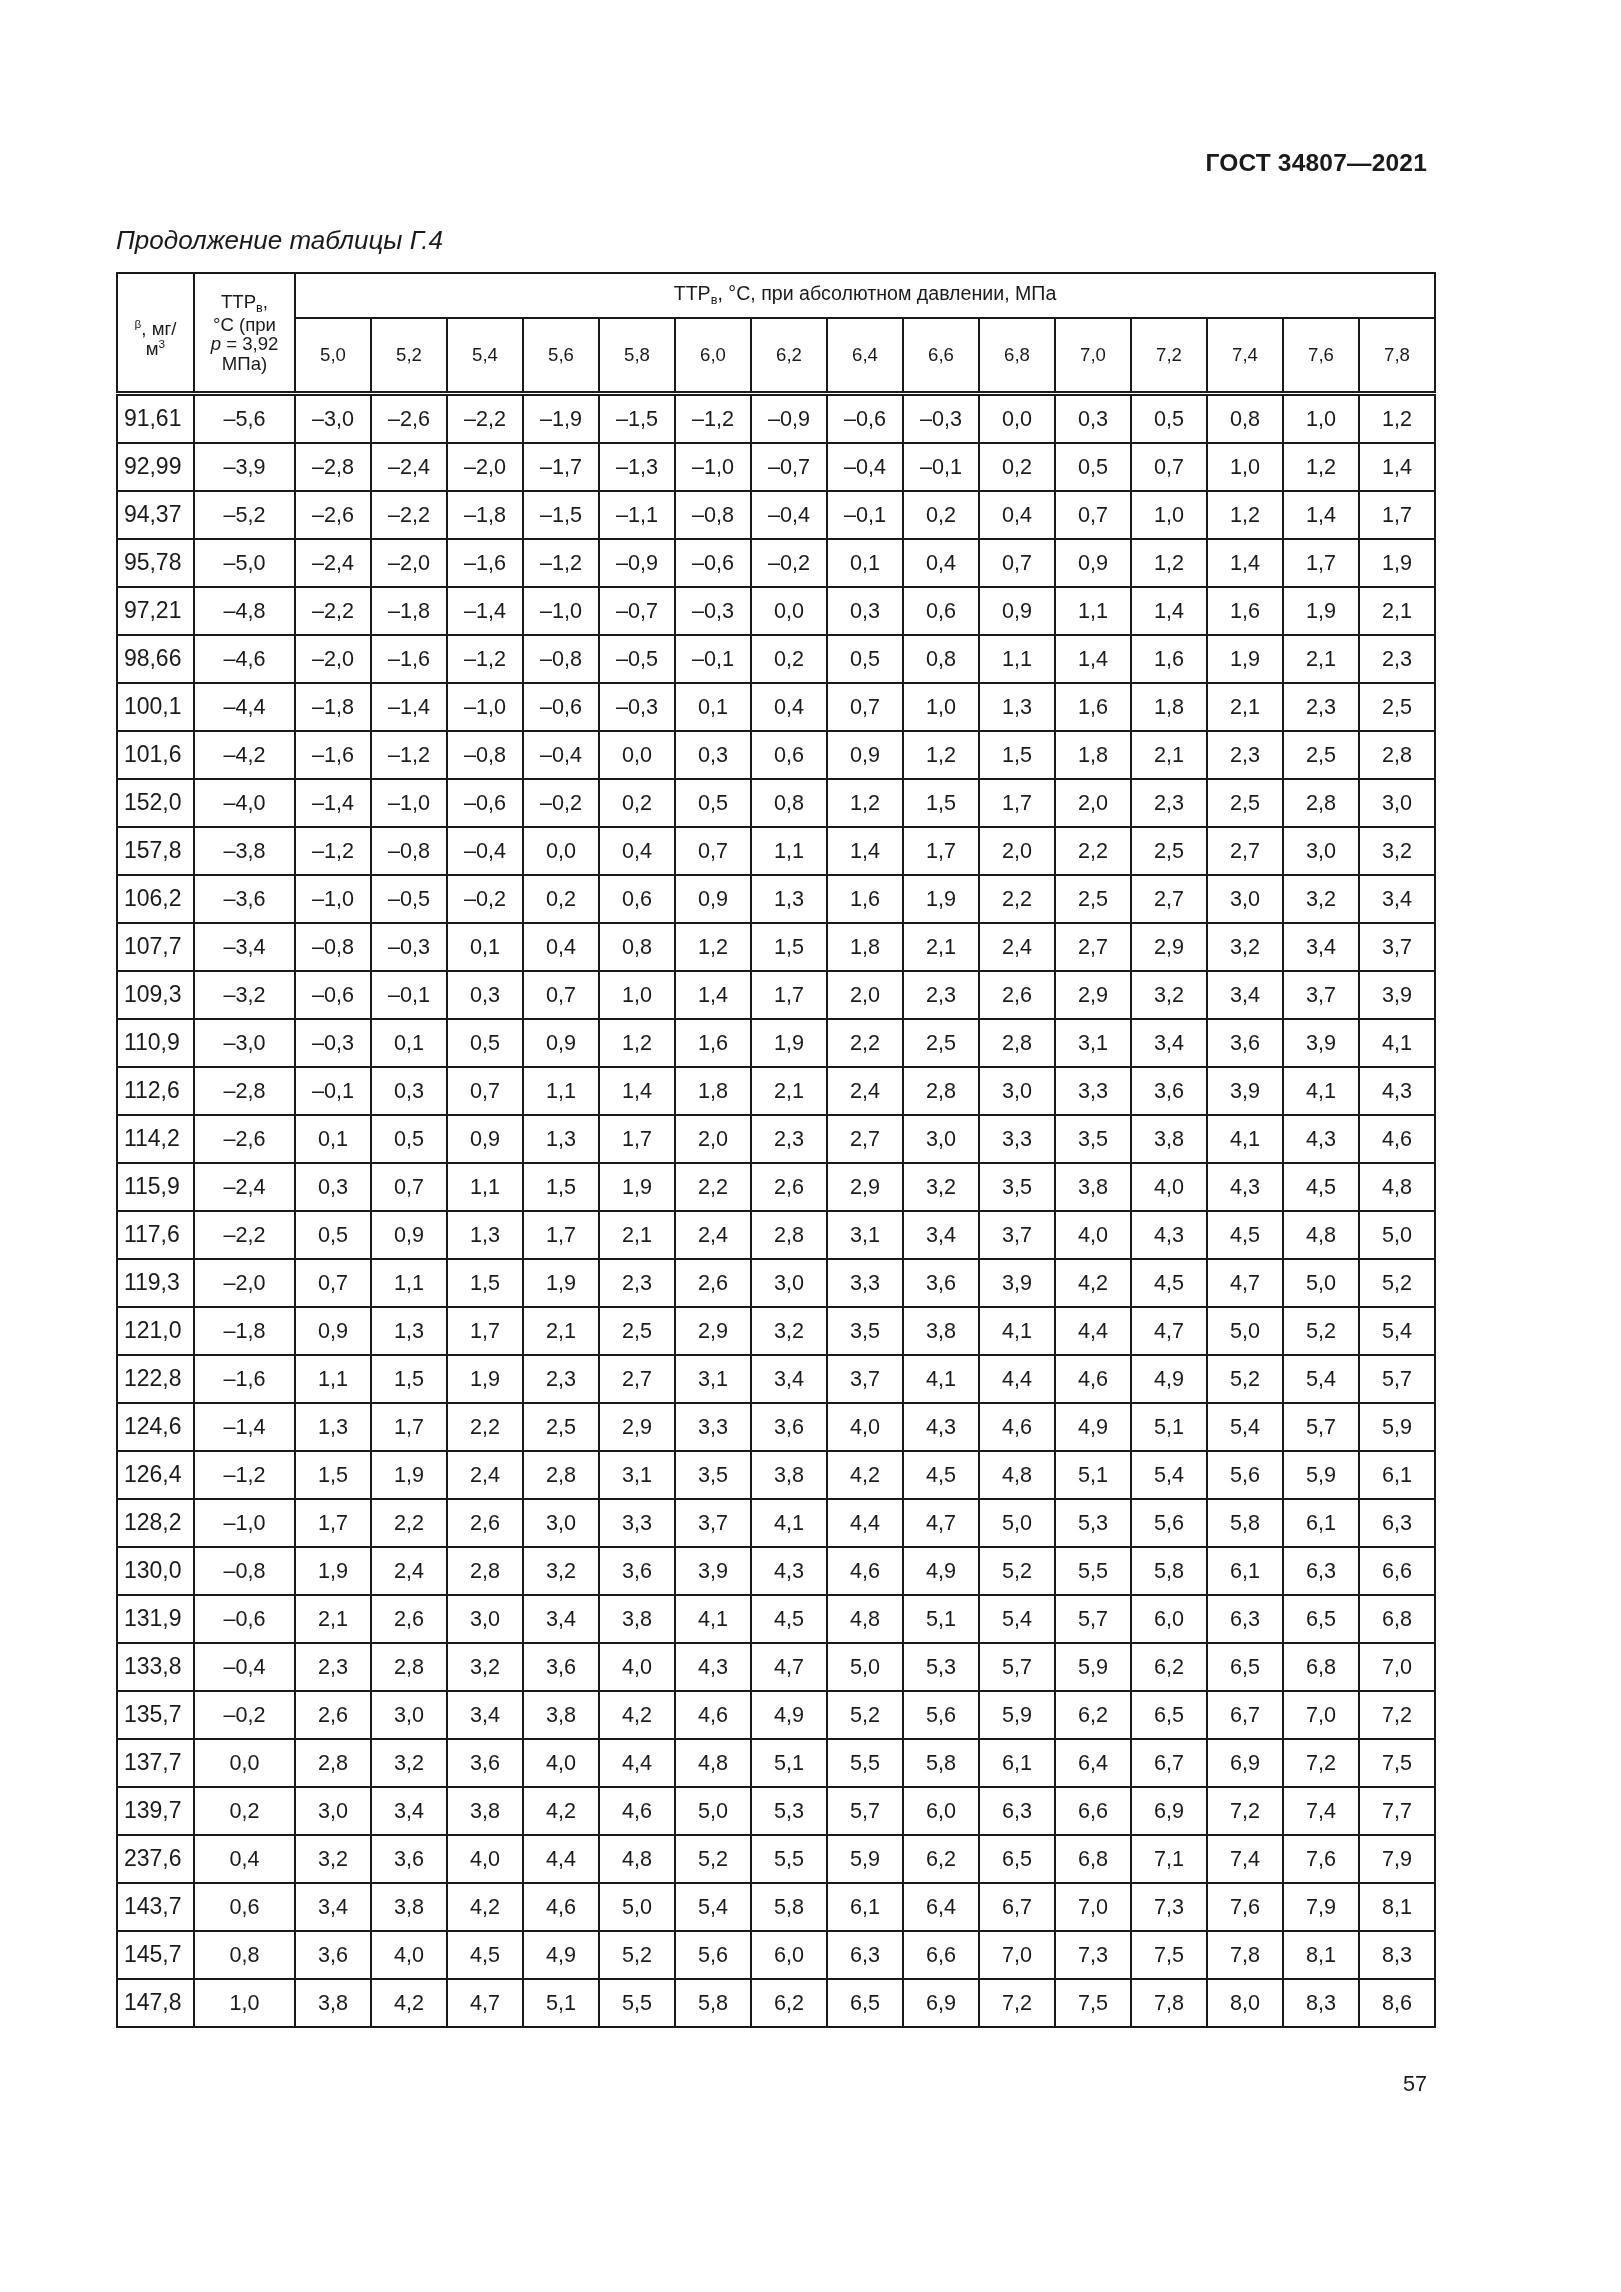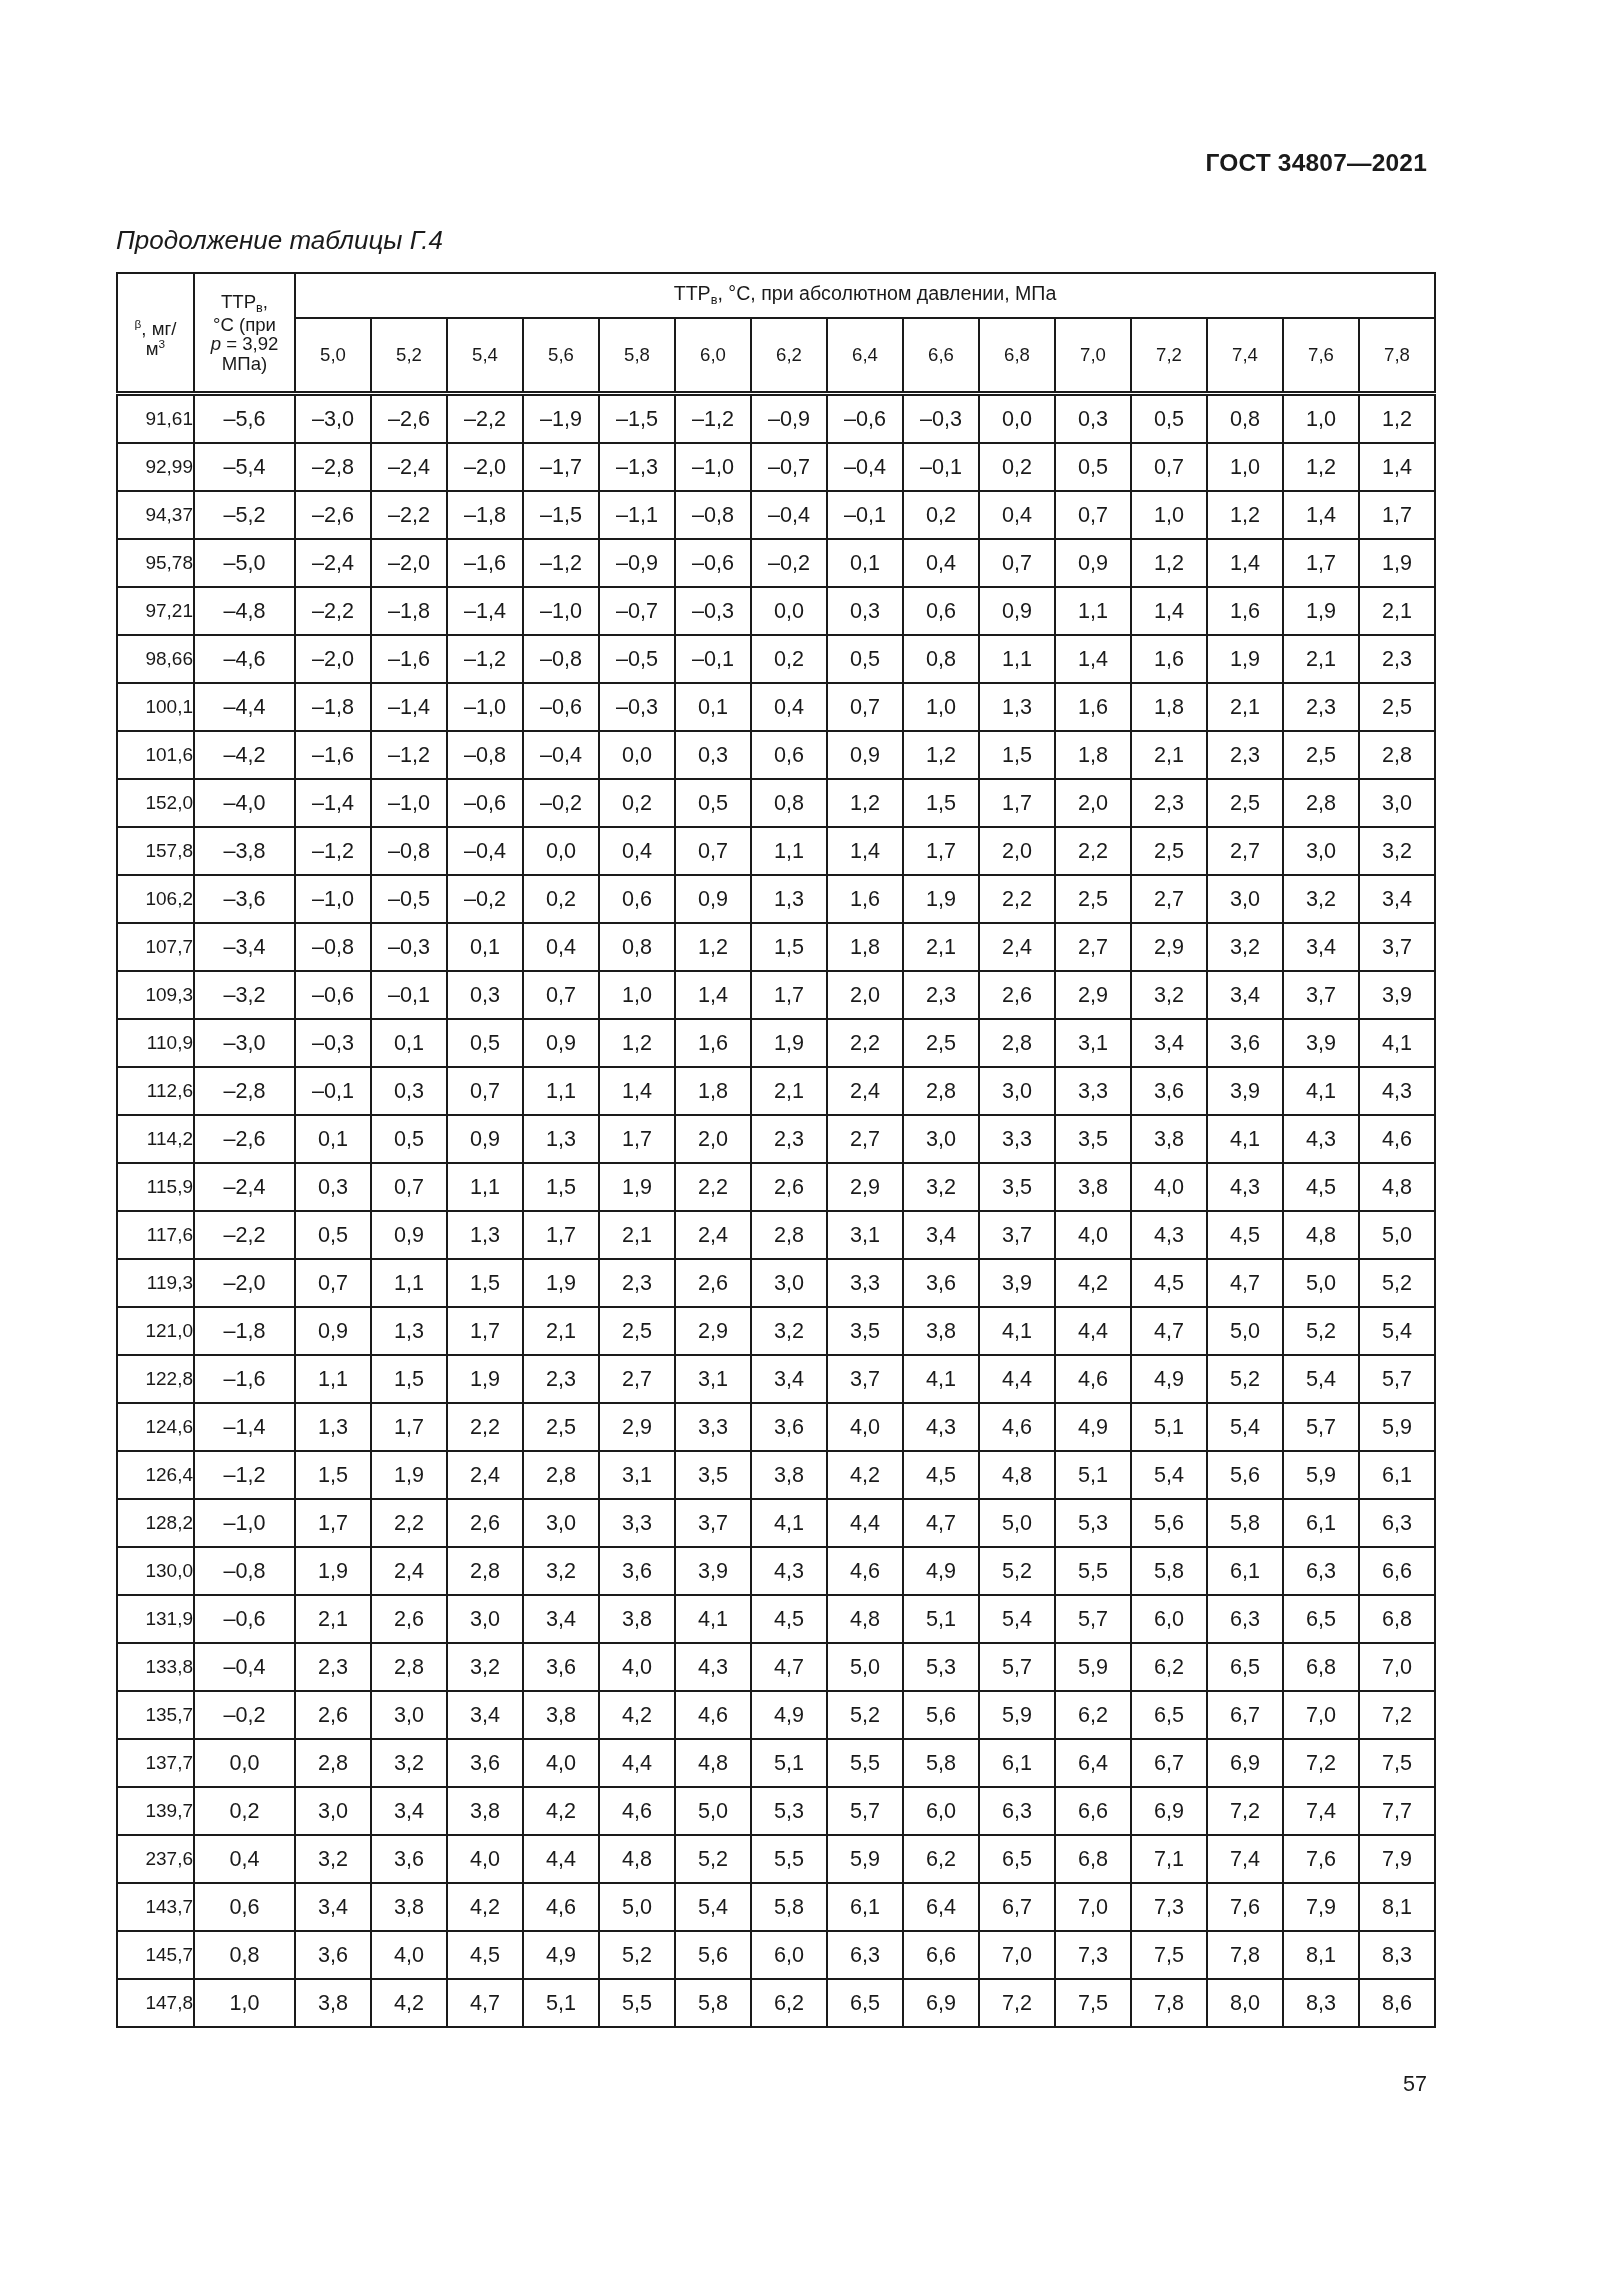--- a/index.html
+++ b/index.html
@@ -51,23 +51,23 @@
   table.data-table td {
     border: 2px solid #1a1a1a;
     text-align: center;
     vertical-align: middle;
     padding: 0;
     font-weight: normal;
     font-size: 21.6px;
     line-height: 1.1;
   }
   table.data-table td.beta {
-    text-align: right;
+    text-align: left;
     padding-left: 5.9px;
-    font-size: 19px;
+    font-size: 23px;
   }
   table.data-table thead tr.h1 th { height: 43px; }
   table.data-table thead tr.h2 th { height: 72px; }
   table.data-table thead tr.h2 th.pcol { font-size: 18.6px; }
   table.data-table thead th.head-beta {
     font-size: 18.6px;
     vertical-align: top;
     padding-top: 44px;
     line-height: 1.05;
   }
@@ -154,21 +154,21 @@
         <td>–0,3</td>
         <td>0,0</td>
         <td>0,3</td>
         <td>0,5</td>
         <td>0,8</td>
         <td>1,0</td>
         <td>1,2</td>
       </tr>
       <tr>
         <td class="beta">92,99</td>
-        <td>–5,4</td>
+        <td>–3,9</td>
         <td>–2,8</td>
         <td>–2,4</td>
         <td>–2,0</td>
         <td>–1,7</td>
         <td>–1,3</td>
         <td>–1,0</td>
         <td>–0,7</td>
         <td>–0,4</td>
         <td>–0,1</td>
         <td>0,2</td>

